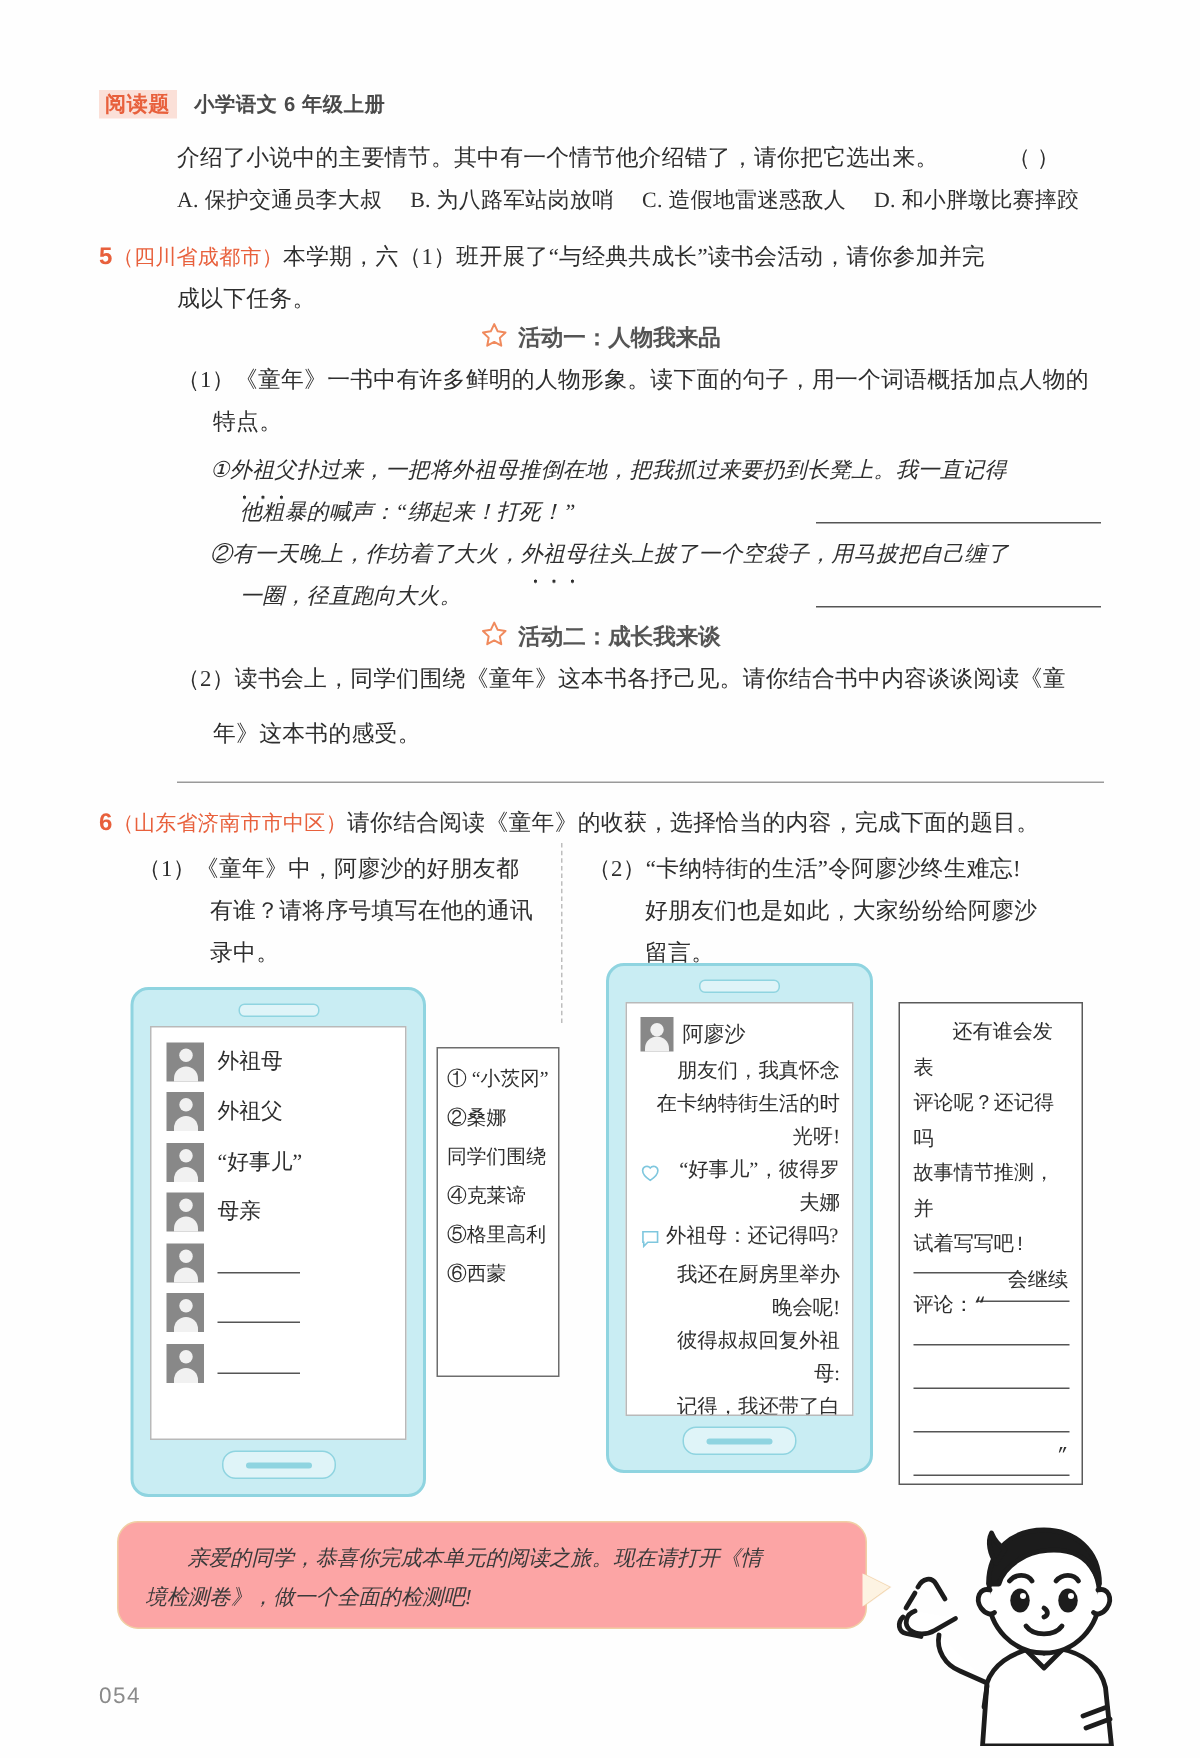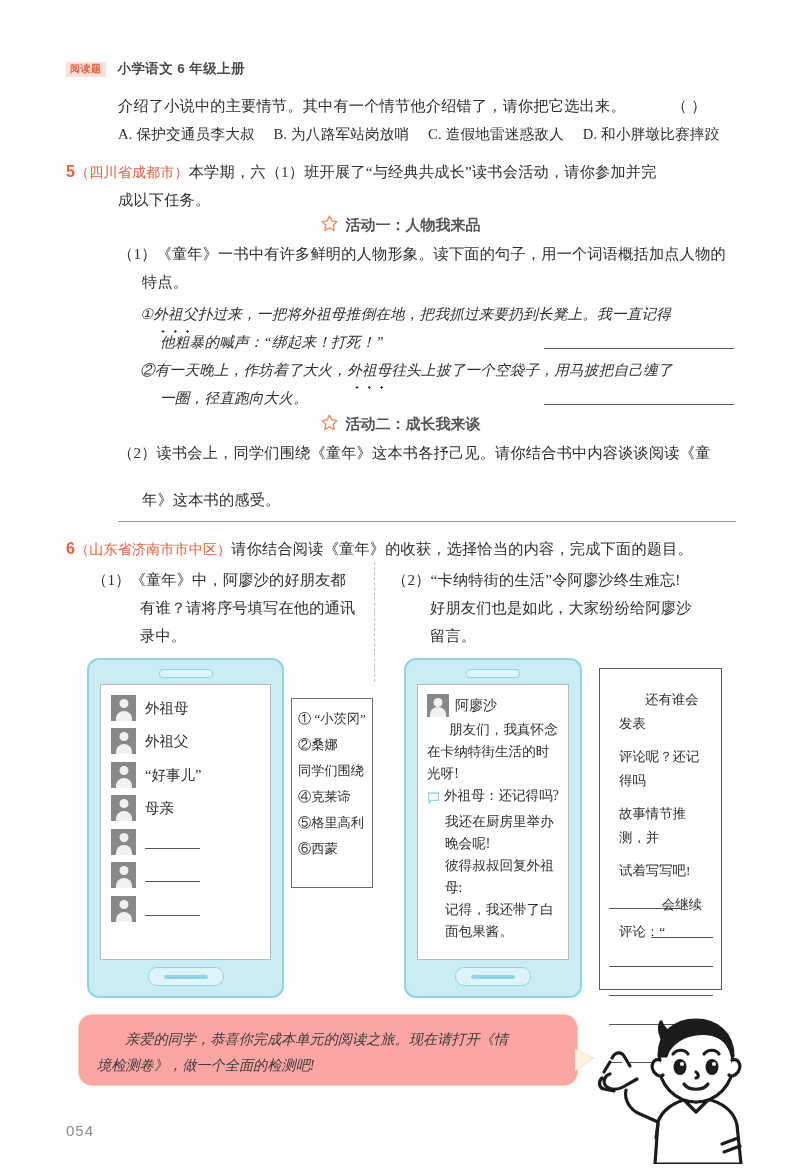--- a/index.html
+++ b/index.html
@@ -25,21 +25,21 @@
   .header {
     position: absolute;
     left: 66px;
     top: 60px;
     display: flex;
     align-items: center;
     gap: 12px;
   }
   .hdr-badge {
     font-family: "Liberation Sans", "DejaVu Sans", sans-serif;
-    font-size: 10px;
+    font-size: 14px;
     font-weight: bold;
     color: #e8603c;
     background: #fbe0d8;
     padding: 2px 4px 3px 4px;
     letter-spacing: 0.5px;
     line-height: 1;
   }
   .hdr-title {
     font-family: "Liberation Sans", "DejaVu Sans", sans-serif;
     font-size: 13.5px;
@@ -278,24 +278,25 @@
 
   
   .answerbox {
     position: absolute;
     border: 1.2px solid #5a5a5a;
     background: #fff;
     box-sizing: border-box;
     padding: 9px 9px 0 9px;
   }
   .answerbox p {
-    margin: 10px;
+    margin: 0;
     font-size: 13.4px;
     line-height: 23.5px;
     color: #2e2e2e;
+    font-family: Liberation Mono, monospace;
   }
   .answerbox p.ind { text-indent: 26px; }
   .ab-line {
     border-bottom: 1.1px solid #555;
     height: 0;
   }
 
   
   .bubble {
     position: absolute;
@@ -392,21 +393,21 @@
 
   <div class="activity" style="top:413px;">
     <span class="star">
       <svg width="19" height="19" viewBox="0 0 24 24" fill="none" stroke="#f08a5d" stroke-width="1.7" stroke-linejoin="round">
         <path d="M12 2.6l2.9 6.1 6.6.9-4.8 4.6 1.2 6.6-5.9-3.2-5.9 3.2 1.2-6.6L2.5 9.6l6.6-.9z"></path>
       </svg>
     </span><span>活动二：成长我来谈</span>
   </div>
 
   <div class="tx" style="left:118px; top:439px;">（2）读书会上，同学们围绕《童年》这本书各抒己见。请你结合书中内容谈谈阅读《童</div>
-  <div class="tx" style="left:142px; top:486px;">年》这本书的感受。</div>
+  <div class="tx" style="left:142px; top:476px;font-family:Liberation Mono, monospace;">年》这本书的感受。</div>
 
   <div class="hsep" style="left:118px; top:521px; width:618px;"></div>
 
   <div class="tx" style="left:66px; top:535px;">
     <span class="qnum">6</span><span class="region">（山东省济南市市中区）</span><span>请你结合阅读《童年》的收获，选择恰当的内容，完成下面的题目。</span>
   </div>
 
   <div class="tx" style="left:92px; top:566px;">（1）《童年》中，阿廖沙的好朋友都</div>
   <div class="tx" style="left:140px; top:594px;">有谁？请将序号填写在他的通讯</div>
   <div class="tx" style="left:140px; top:622px;">录中。</div>
@@ -447,37 +448,45 @@
         </div>
         <div class="contact">
           <span class="avatar"></span>
           <span class="contact-blank"></span>
         </div>
       </div>
     </div>
     <div class="home"></div>
   </div>
 
-  <div class="optbox" style="left:291px; top:698px; width:82px; height:190px;">
+  <div class="optbox" style="left:291px; top:698px; width:82px; height:220px;">
     <div class="opt">① “小茨冈”</div>
     <div class="opt">②桑娜</div>
     <div class="opt">同学们围绕</div>
     <div class="opt">④克莱谛</div>
     <div class="opt">⑤格里高利</div>
     <div class="opt">⑥西蒙</div>
   </div>
 
-  <div class="phone" style="left:404px; top:658px; width:178px; height:340px;">
+  <div class="phone" style="left:404px; top:642px; width:178px; height:340px;text-align:right;">
     <div class="speaker"></div>
     <div class="screen chat">
       <div class="chat-head">
         <span class="avatar"></span>
         <span class="chat-name">阿廖沙</span>
       </div>
       <p class="chat-p">朋友们，我真怀念在卡纳特街生活的时光呀!</p>
+      <div class="chat-line">
+        <span class="ico">
+          <svg width="13" height="12" viewBox="0 0 24 22" fill="none" stroke="#7fc7de" stroke-width="2">
+            <path d="M12 20S2.6 13.9 2.6 7.9A5.3 5.3 0 0 1 12 4.8a5.3 5.3 0 0 1 9.4 3.1C21.4 13.9 12 20 12 20z"></path>
+          </svg>
+        </span>
+        <span>“好事儿”，彼得罗夫娜</span>
+      </div>
       <div class="chat-line">
         <span class="ico">
           <svg width="13" height="12" viewBox="0 0 24 22" fill="none" stroke="#7fc7de" stroke-width="2">
             <path d="M3 2h18v13H9l-5 5v-5H3z"></path>
           </svg>
         </span>
         <span>外祖母：还记得吗?</span>
       </div>
       <p class="chat-cont">我还在厨房里举办晚会呢!</p>
       <p class="chat-cont">彼得叔叔回复外祖母:</p>

